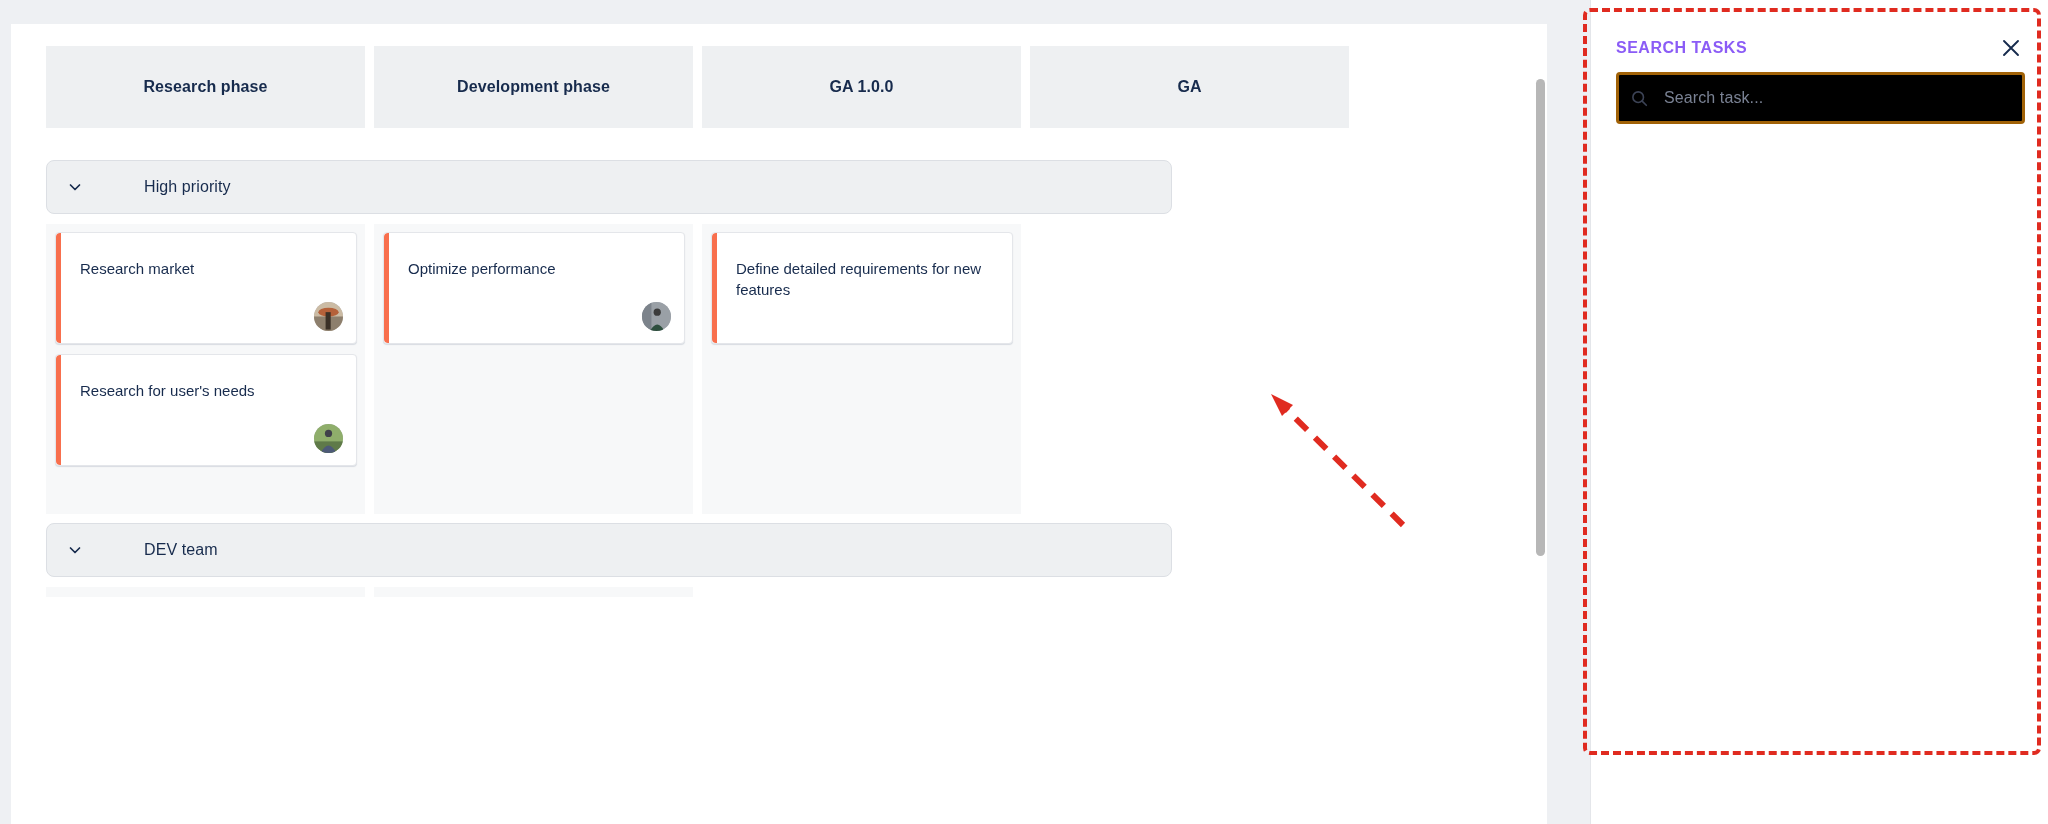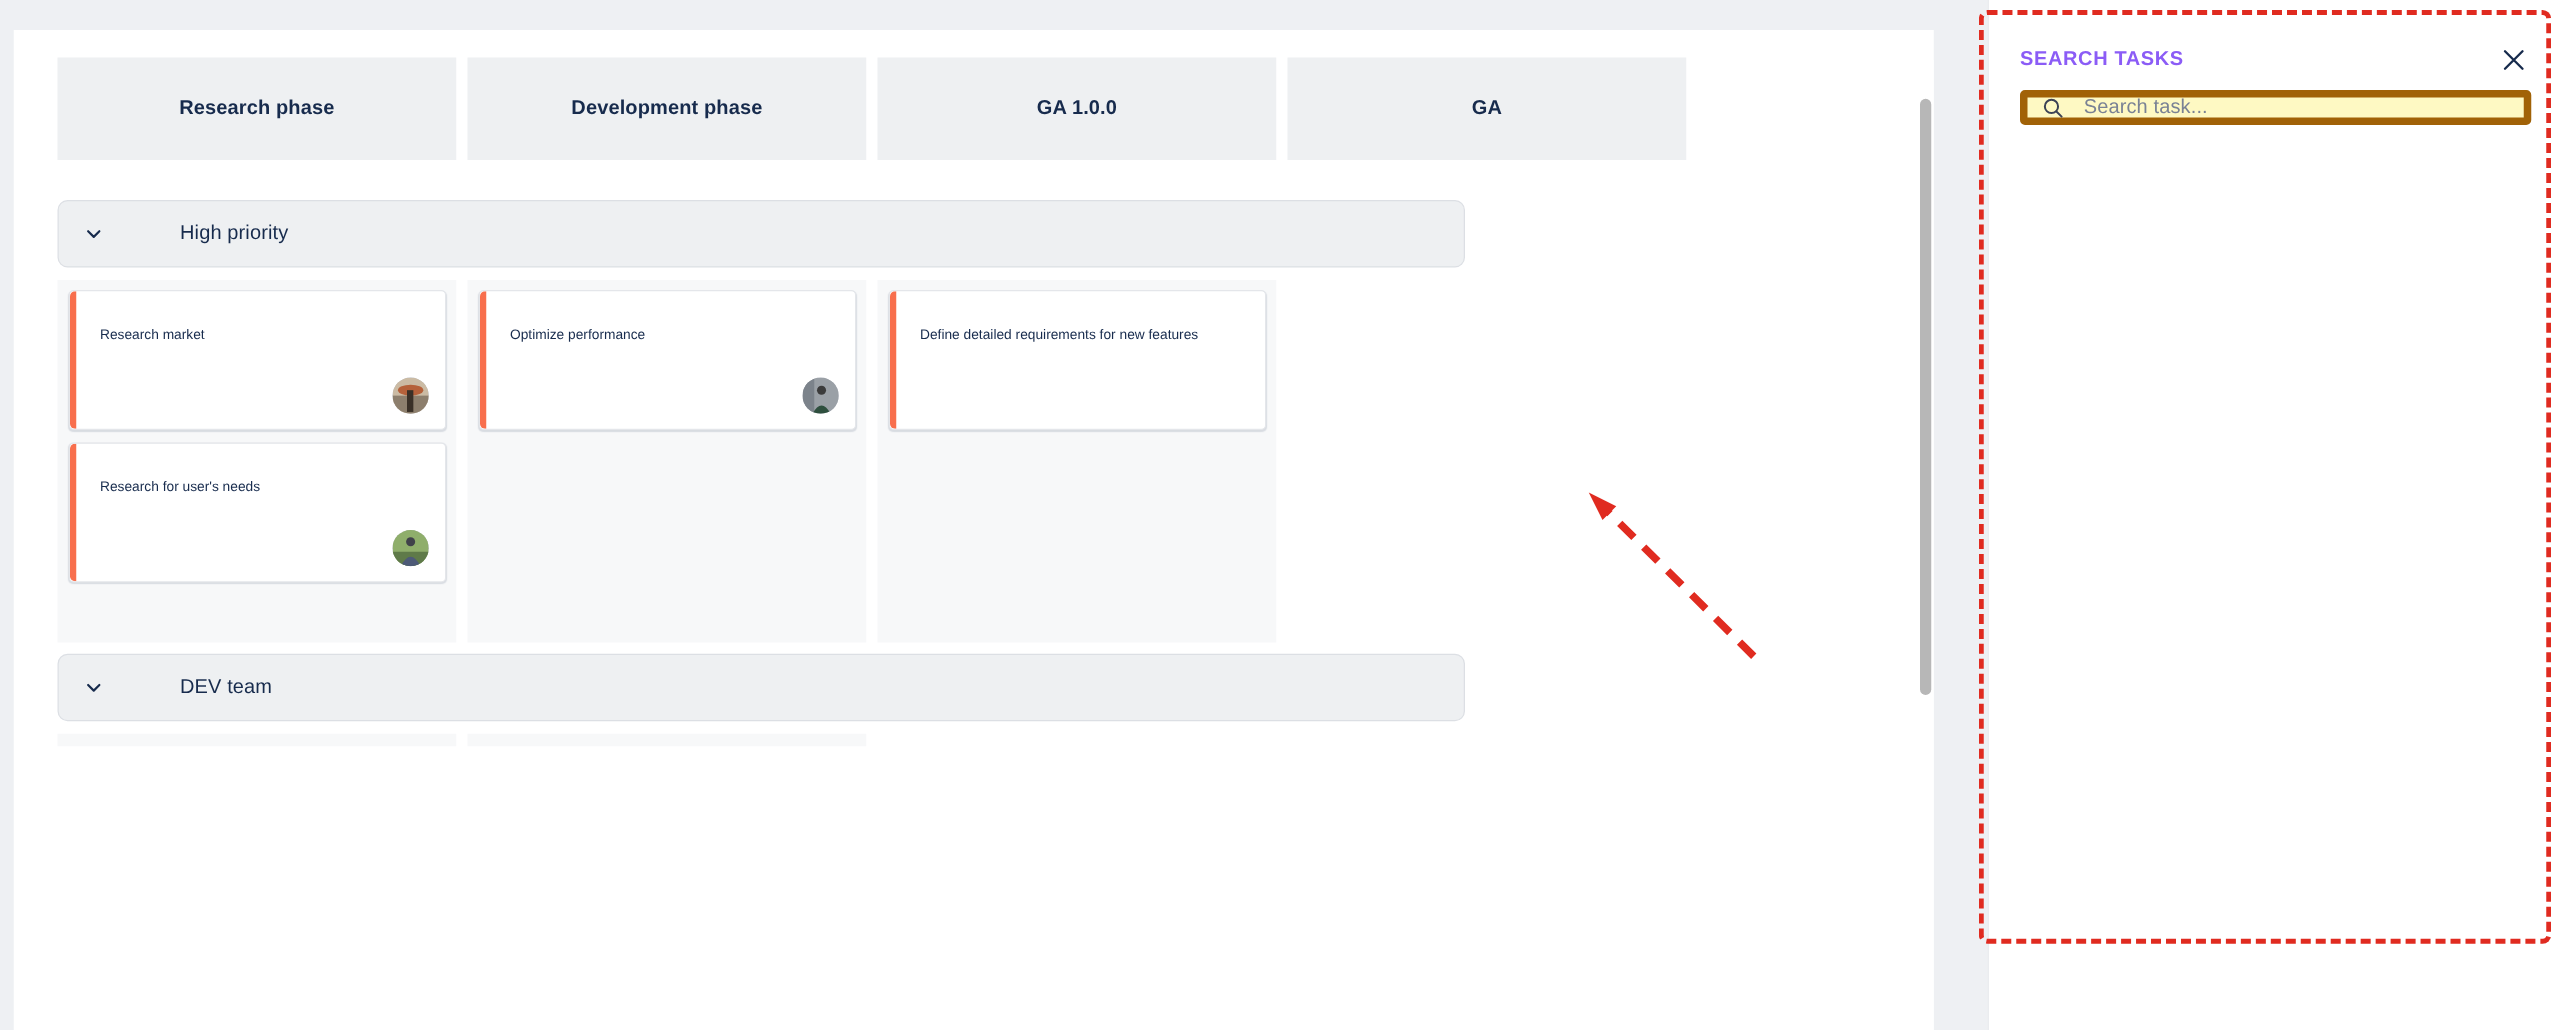--- a/index.html
+++ b/index.html
@@ -116,21 +116,21 @@
     left: 0; top: 0; bottom: 0;
     width: 5px;
     background: #f86f4d;
     border-radius: 4px 0 0 4px;
   }
   .card-title {
     position: absolute;
     left: 24px;
     top: 25px;
     right: 16px;
-    font-size: 11px;
+    font-size: 15px;
     color: #172b4d;
     line-height: 21px;
   }
   .avatar {
     position: absolute;
     right: 13px;
     bottom: 12px;
     width: 29px;
     height: 29px;
     border-radius: 50%;
@@ -198,27 +198,27 @@
   #close-btn {
     width: 26px; height: 26px;
     display: flex; align-items: center; justify-content: center;
     cursor: pointer;
   }
   #search-field {
     position: absolute;
     left: 25px;
     top: 72px;
     width: 409px;
-    height: 28px;
-    border: 6px solid #a16207;
+    height: 52px;
+    border: 3px solid #a16207;
     border-radius: 4px;
     display: flex;
     align-items: center;
     padding-left: 12px;
-    background: #fef9c3;
+    background: #000000;
   }
   #search-field .s-ic { flex: none; width: 22px; display:flex; align-items:center; }
   #search-input-text {
     margin-left: 11px;
     font-size: 16px;
     color: #7a8294;
     letter-spacing: .1px;
   }
 
   

